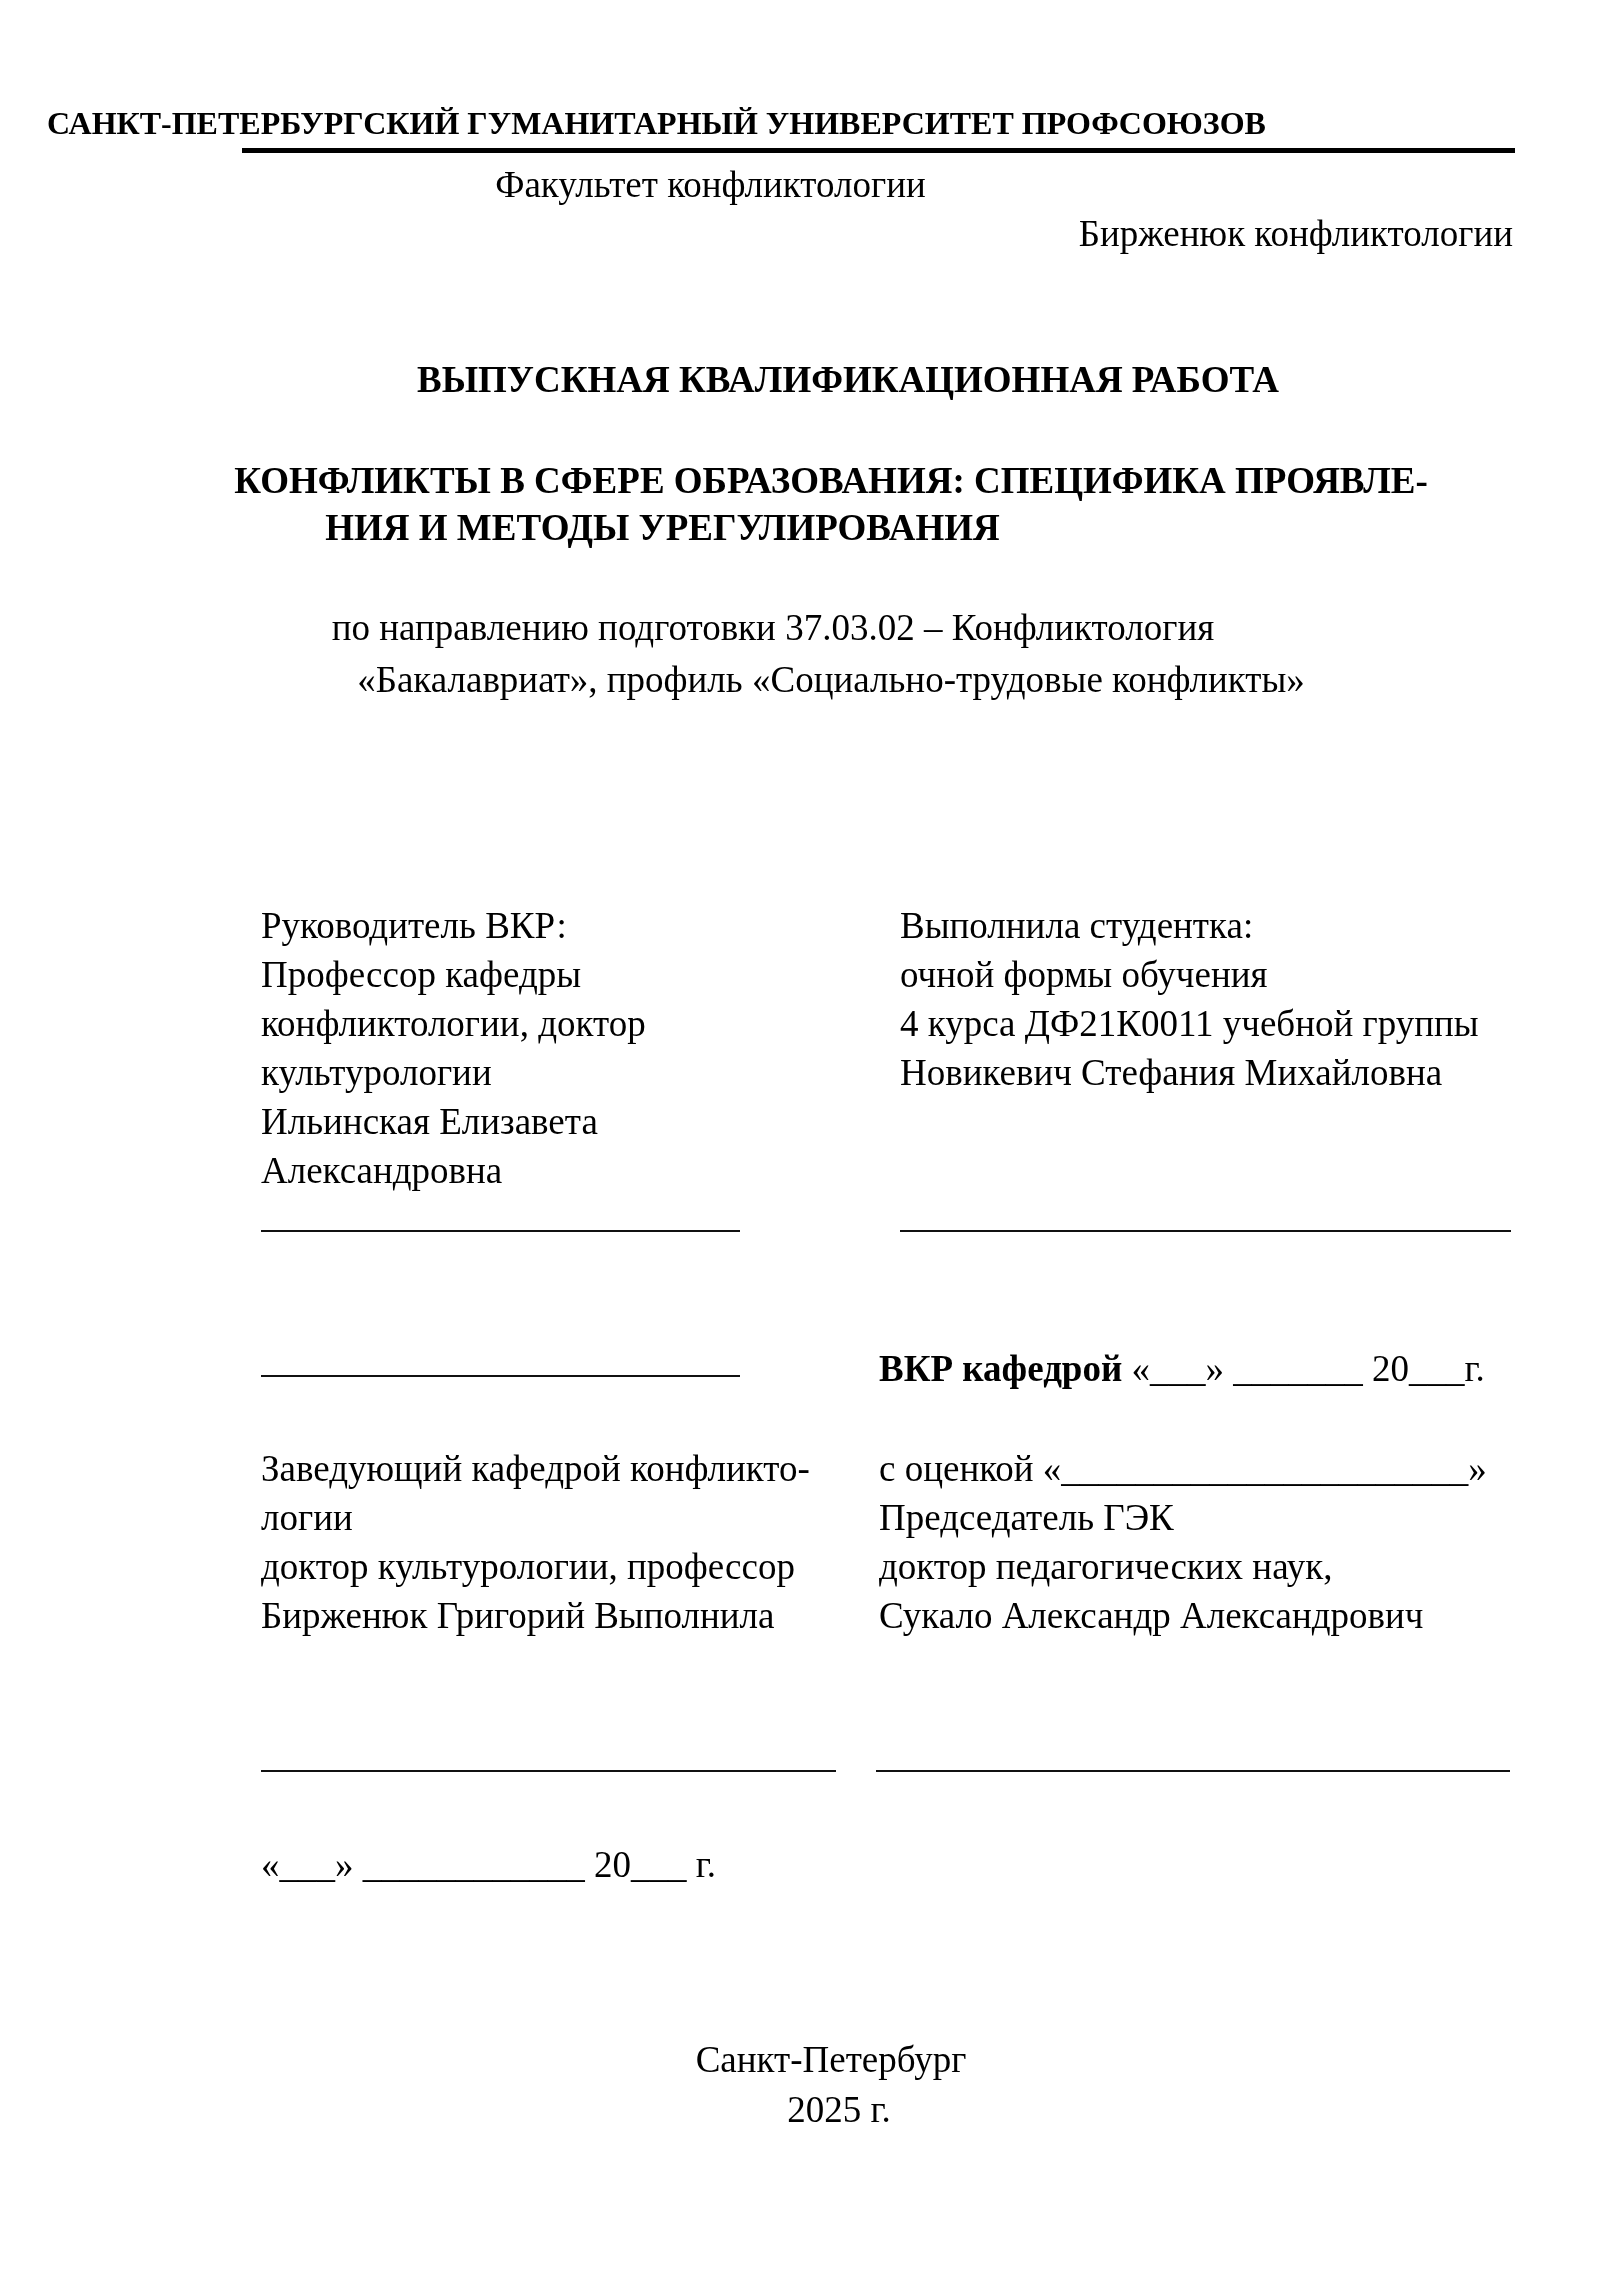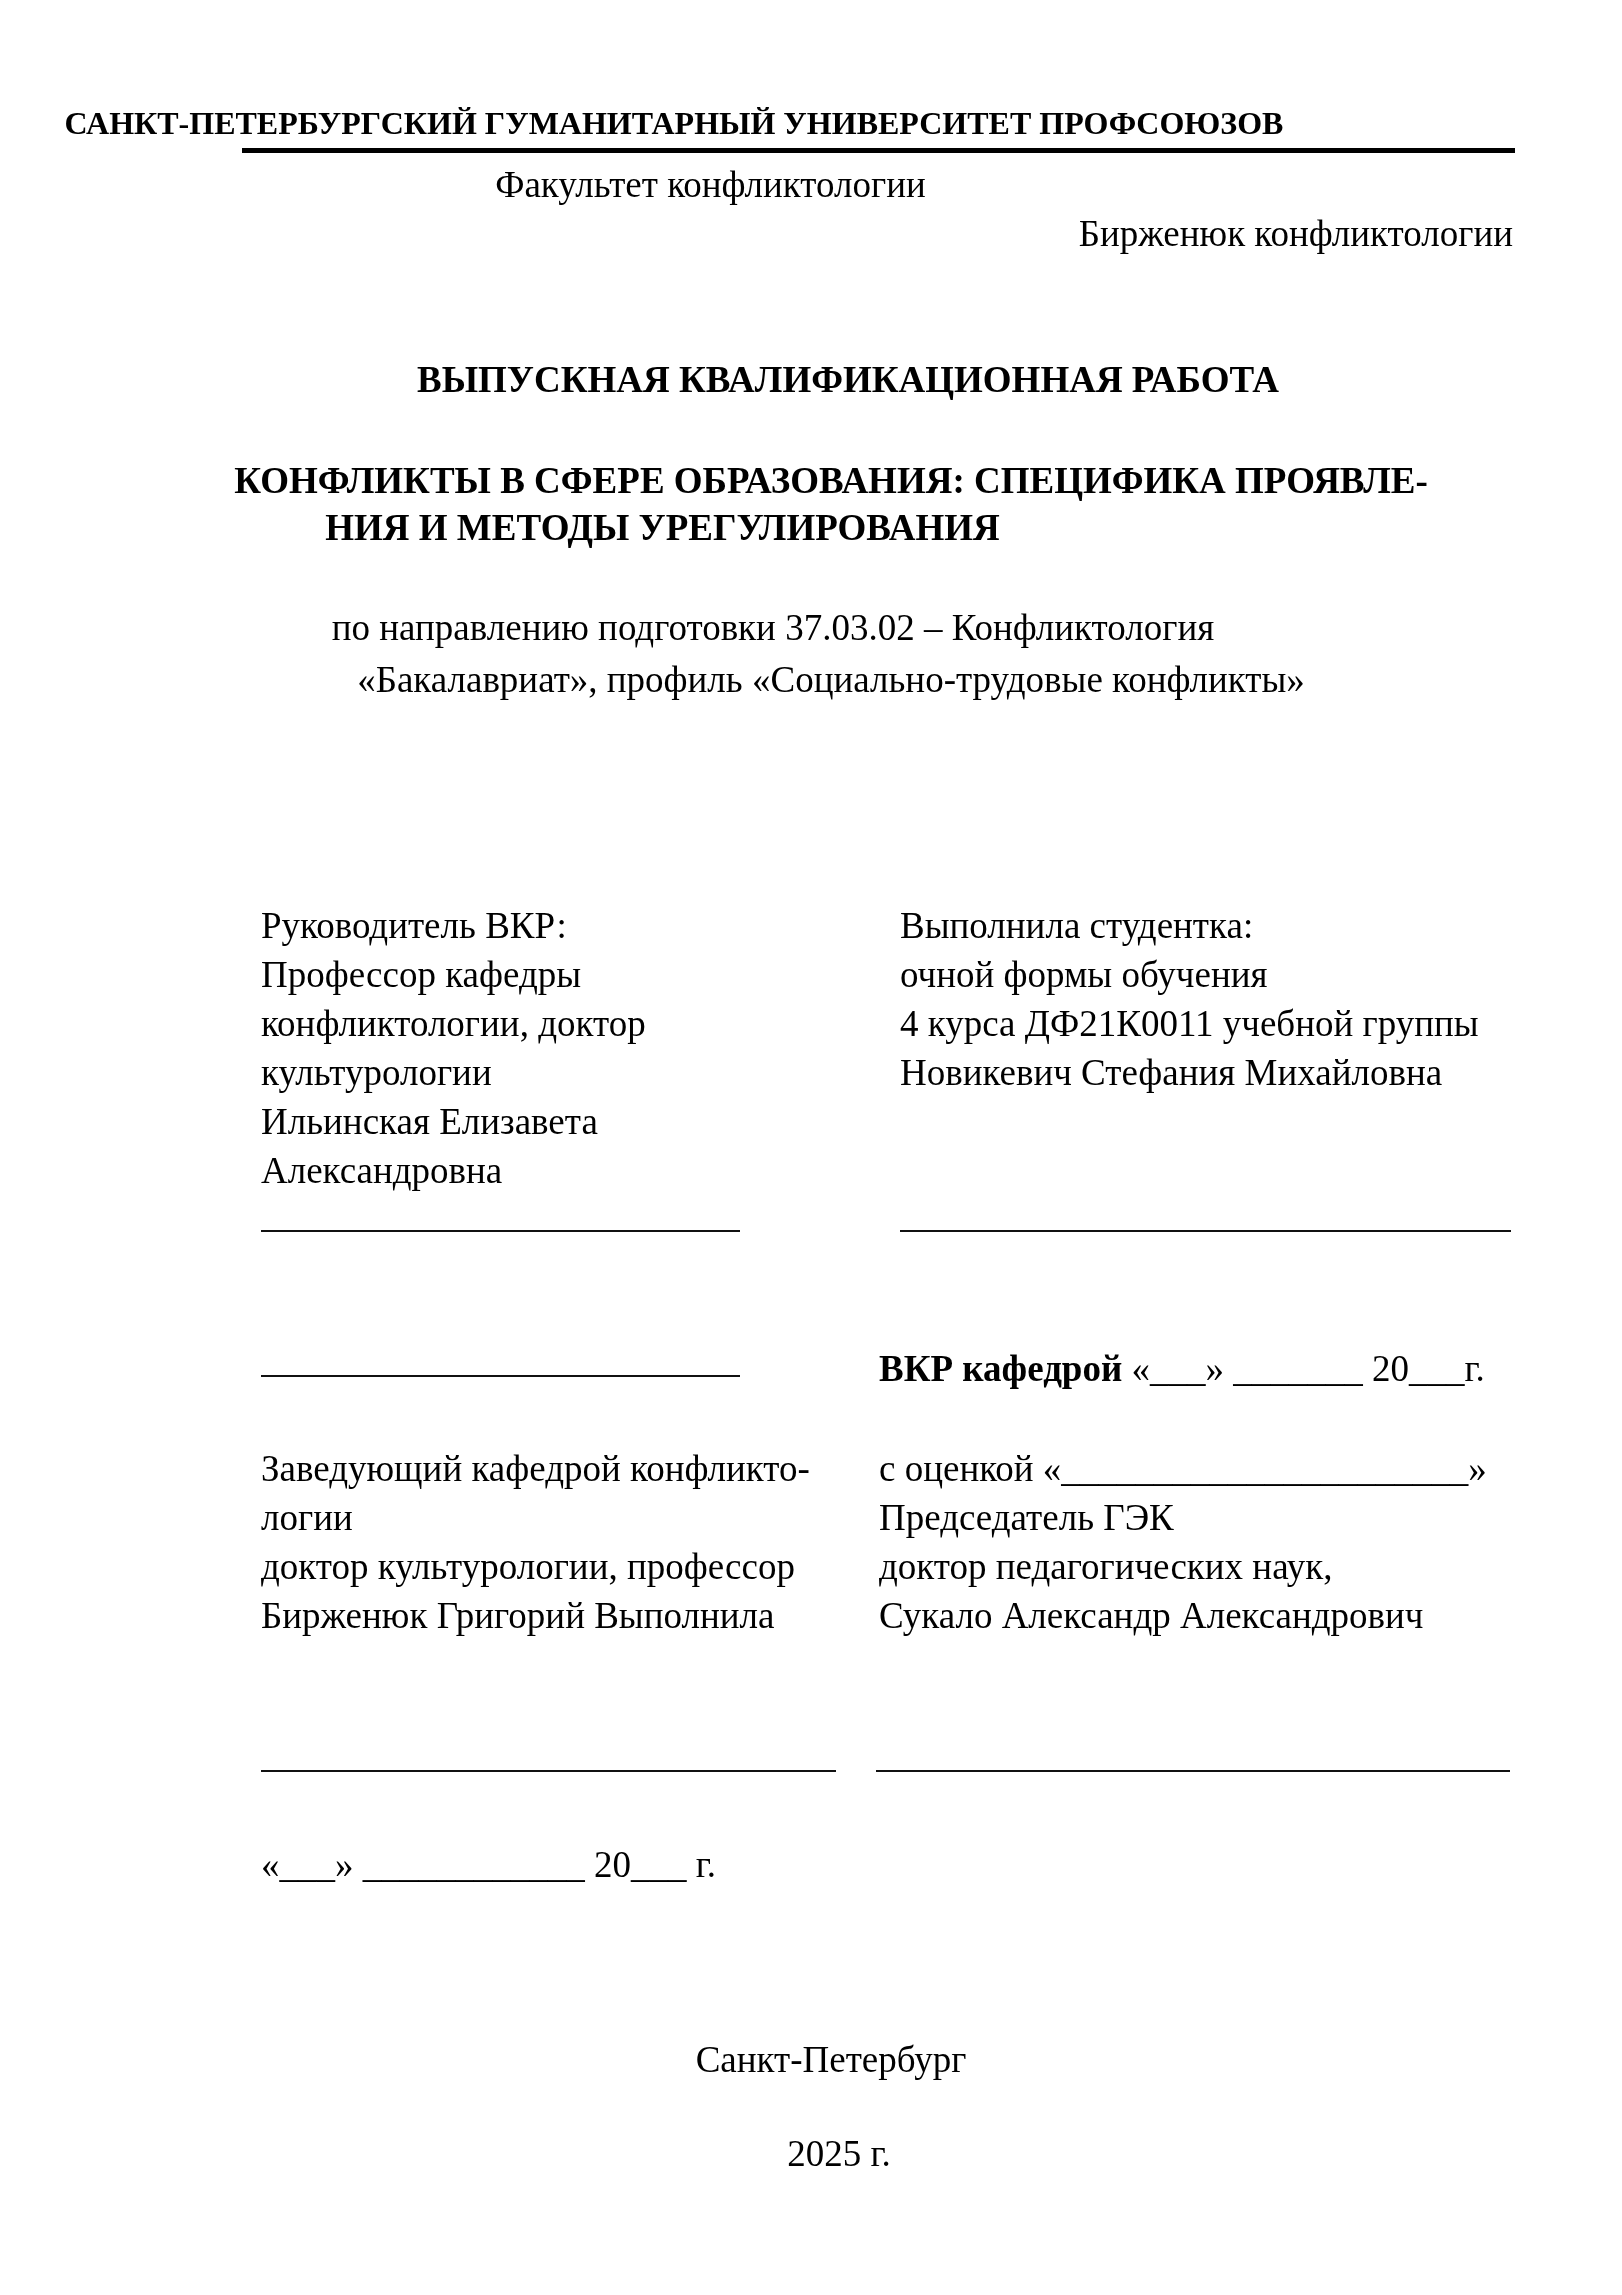--- a/index.html
+++ b/index.html
@@ -1,21 +1,21 @@
 <!DOCTYPE html>
 <html style="font-size:12.6px"><head>
 <meta charset="utf-8">
 <style>
   html, body { margin: 0; padding: 0; background: #ffffff; }
   body { width: 1623px; height: 2295px; position: relative; overflow: hidden;
          font-family: "Liberation Serif", "DejaVu Serif", serif; color: #000; }
   .t { position: absolute; white-space: nowrap; line-height: 1; }
   .body { font-size: 37px; }
   .bold { font-weight: bold; }
-  #header-title { left: 0; width: 1309px; top: 107px; font-size: 32px; font-weight: bold; text-align: center; padding-left: 39px; box-sizing: border-box; }
+  #header-title { left: 8px; width: 1309px; top: 107px; font-size: 32px; font-weight: bold; text-align: left; padding-left: 39px; box-sizing: border-box; }
   #header-rule { position: absolute; left: 242px; top: 148px; width: 1273px; height: 4.7px; background: #000; }
   .col { position: absolute; font-size: 37px; line-height: 49px; }
   .col div { white-space: nowrap; }
   .sig-line { position: absolute; height: 2.4px; background: #111; }
 </style>
 </head>
 <body>
 
 <div id="header-title" class="t">САНКТ-ПЕТЕРБУРГСКИЙ ГУМАНИТАРНЫЙ УНИВЕРСИТЕТ ПРОФСОЮЗОВ</div>
 <div id="header-rule"></div>
@@ -64,14 +64,14 @@
   <div>доктор педагогических наук,</div>
   <div>Сукало Александр Александрович</div>
 </div>
 
 <div class="sig-line" style="left:261px;top:1770px;width:575px;"></div>
 <div class="sig-line" style="left:876px;top:1770px;width:634px;"></div>
 
 <div class="t body" style="left:261px;top:1846px;">«___» ____________ 20___ г.</div>
 
 <div class="t body" style="left:0;width:1623px;top:2041px;text-align:center;padding-left:39px;box-sizing:border-box;">Санкт-Петербург</div>
-<div class="t body" style="left:0;width:1623px;top:2091px;text-align:center;padding-left:55px;box-sizing:border-box;margin-top:44px;">2025 г.</div>
+<div class="t body" style="left:0;width:1623px;top:2091px;text-align:center;padding-left:55px;box-sizing:border-box;">2025 г.</div>
 
 
 </body></html>

